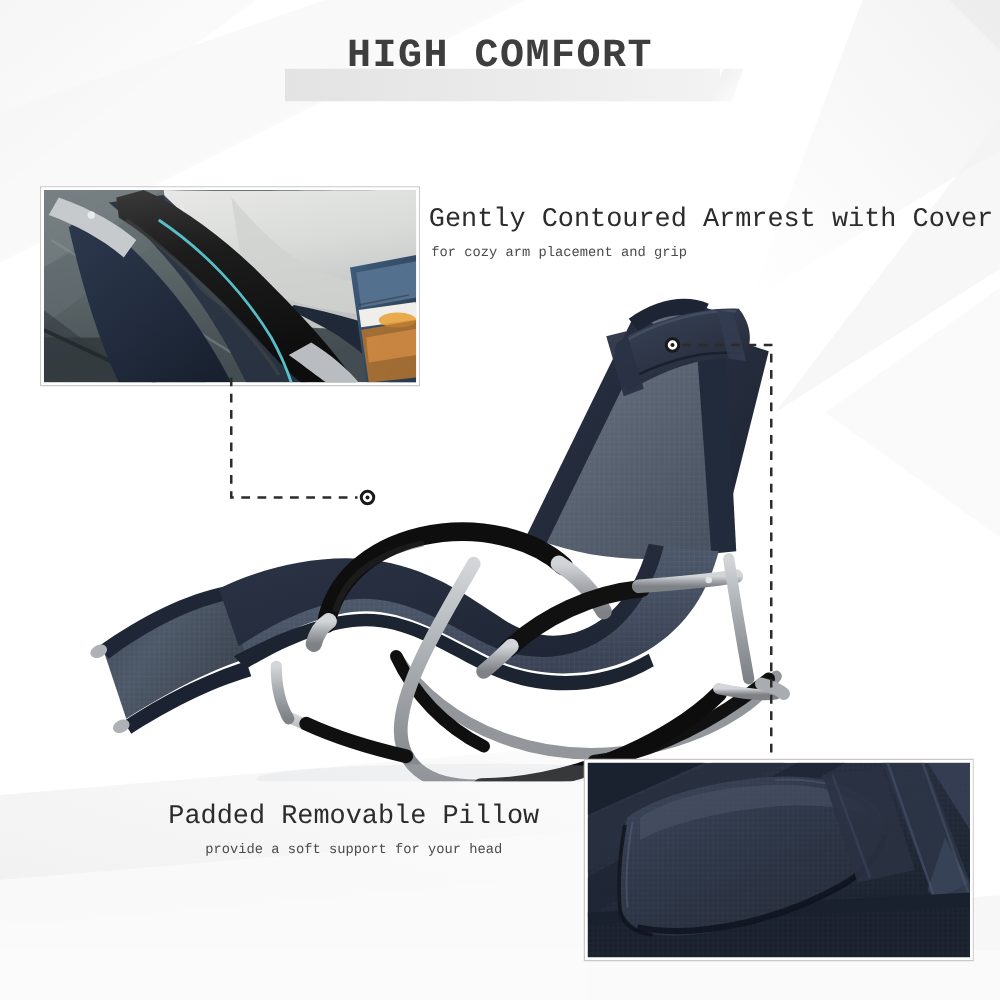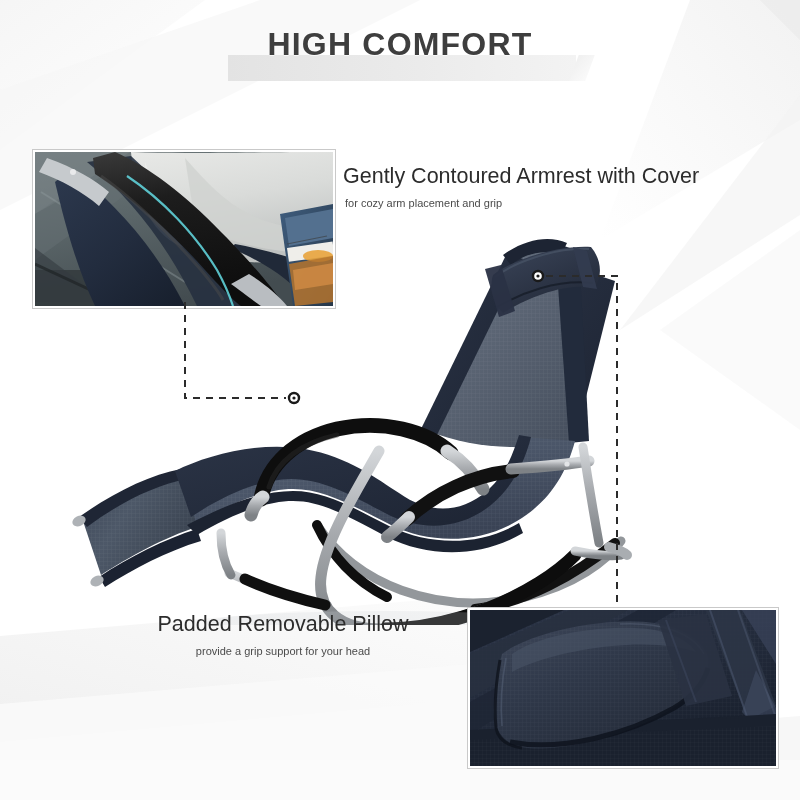--- a/index.html
+++ b/index.html
@@ -6,21 +6,21 @@
     margin: 0;
     padding: 0;
     background: #ffffff;
   }
   #page {
     position: relative;
     width: 800px;
     height: 800px;
     overflow: hidden;
     background: #bef264;
-    font-family: Liberation Sans, sans-serif;
+    font-family: Liberation Mono, monospace;
     -webkit-font-smoothing: antialiased;
   }
 
   
   .bg-layer { position: absolute; inset: 0; overflow: hidden; pointer-events: none; }
   .bg-layer svg { display: block; width: 800px; height: 800px; }
 
   
   .title-band {
     position: absolute;
@@ -64,21 +64,21 @@
   }
   .callout .subline {
     font-size: 11px;
     color: #4b4b4b;
     font-weight: normal;
     line-height: 1.3;
     white-space: nowrap;
   }
   #callout-armrest { left: 343px; top: 163px; text-align: left; }
   #callout-armrest .subline { margin-top: 6px; margin-left: 2px; }
-  #callout-pillow { left: 108px; top: 611px; text-align: center; width: 350px; }
+  #callout-pillow { left: 108px; top: 640px; text-align: center; width: 350px; }
   #callout-pillow .subline { margin-top: 6px; }
 
   
   .inset {
     position: absolute;
     background: #ffffff;
     border: 2px solid #ffffff;
     box-shadow: 0 0 0 1px #c9c9c9;
     overflow: hidden;
   }
@@ -411,16 +411,16 @@
     </svg>
   </div>
 
   <div class="callout" id="callout-armrest">
     <div class="headline">Gently Contoured Armrest with Cover</div>
     <div class="subline">for cozy arm placement and grip</div>
   </div>
 
   <div class="callout" id="callout-pillow">
     <div class="headline">Padded Removable Pillow</div>
-    <div class="subline">provide a grip support for your head</div>
+    <div class="subline">provide a soft support for your head</div>
   </div>
 
 </div>
 
 </body></html>

